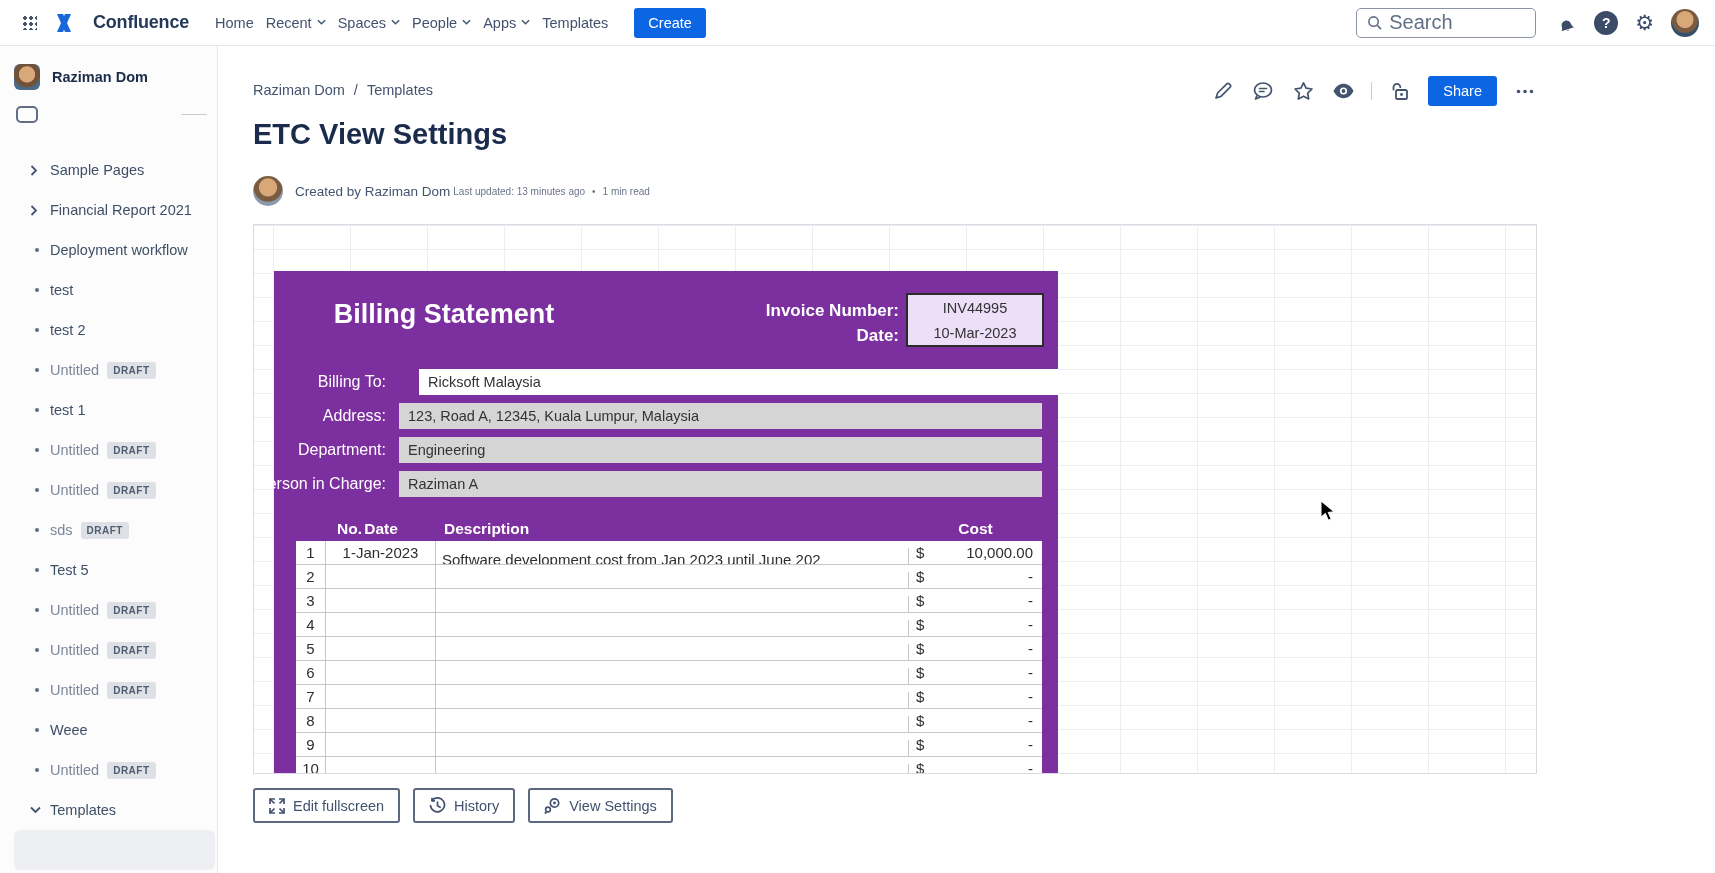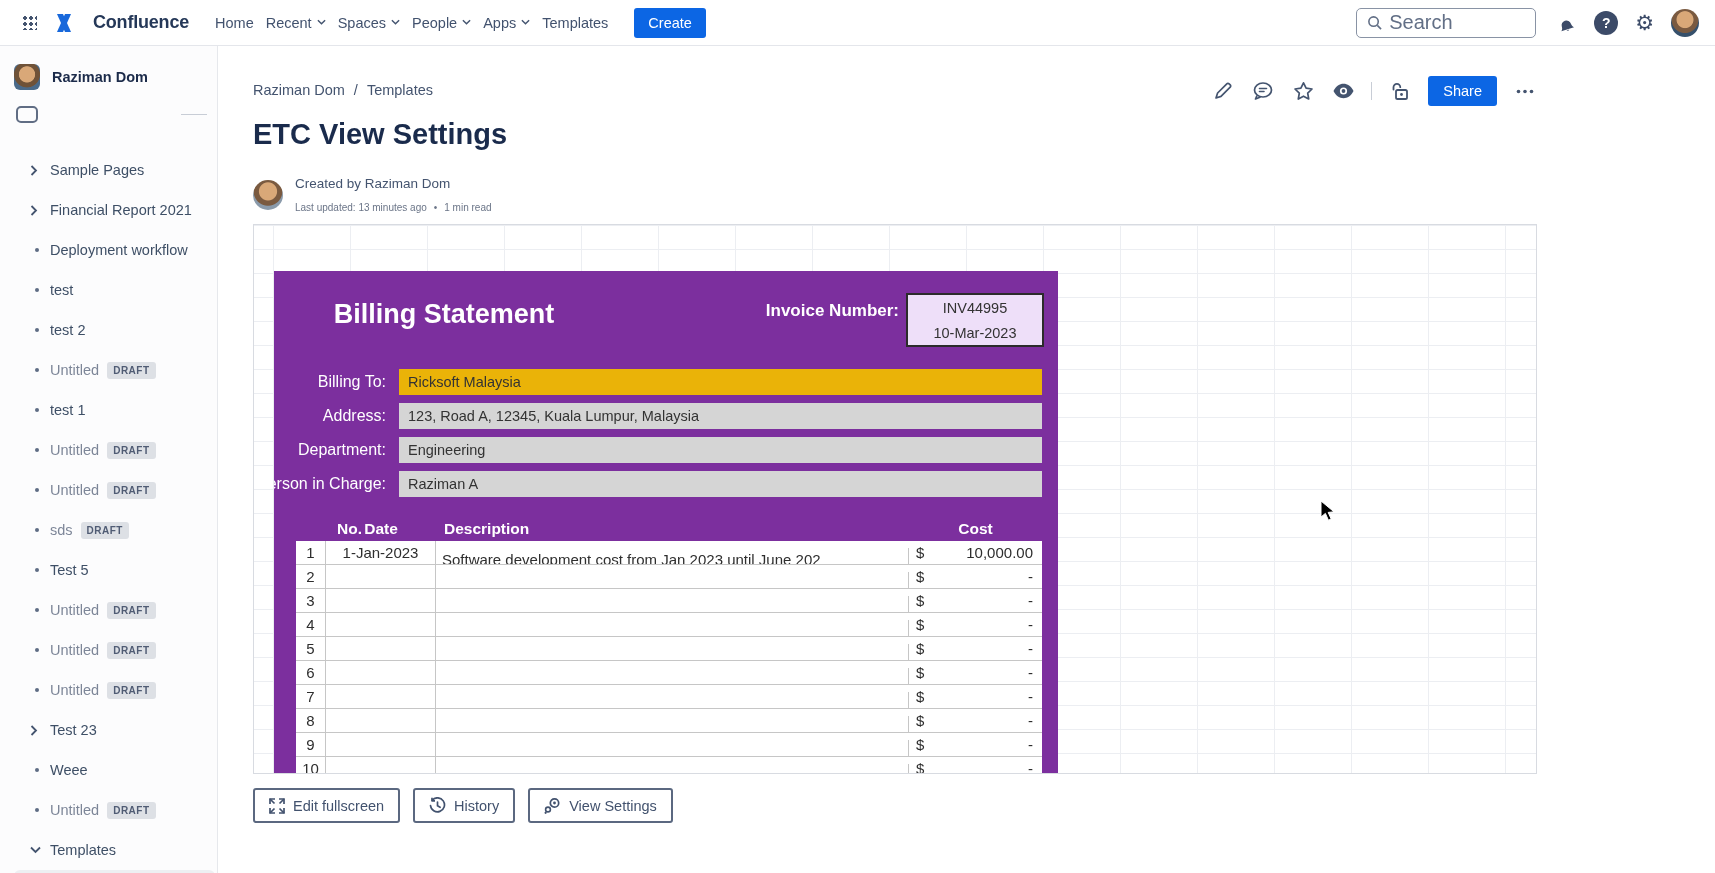--- a/index.html
+++ b/index.html
@@ -58,21 +58,21 @@
   .breadcrumb .crumb { cursor:pointer; }
   .page-toolbar { position:absolute; top:30px; right:178px; display:flex; align-items:center; gap:16px; }
   .ptool { width:24px; height:24px; display:flex; align-items:center; justify-content:center; cursor:pointer; }
   .tool-divider { width:1px; height:18px; background:#C8CDD6; }
   .btn-share { background:#0C66E4; color:#fff; border:none; border-radius:3px; font-size:14.5px; font-weight:500;
                padding:7px 15px; cursor:pointer; }
   .page-title { position:absolute; top:72px; left:34px; font-size:29px; font-weight:600; color:#1A2B4C; }
   .byline { position:absolute; top:130px; left:34px; display:flex; gap:12px; align-items:center; }
   .byline-avatar { width:30px; height:30px; border-radius:50%;
       background: radial-gradient(circle at 50% 38%, #d9a878 0 36%, #7a5a40 40% 58%, #8a9aaa 62% 100%); }
-  .byline-text { display:flex; flex-direction:column; gap:11px; }
+  .byline-text { display:flex; flex-direction:row; gap:3px; }
   .byline-l1 { font-size:13.5px; color:#44546F; }
   .byline-l2 { font-size:10px; color:#6B7588; display:flex; gap:7px; align-items:center; }
 
   
   .embed { position:absolute; top:178px; left:34px; width:1284px; height:550px; border:1px solid #D8DBE1;
            background:#fff; overflow:hidden;
            background-image: linear-gradient(#ECEEF2 1px, transparent 1px), linear-gradient(90deg, #ECEEF2 1px, transparent 1px);
            background-size: 77px 24px; background-position: 19px 0; }
   .statement { position:absolute; left:20px; top:46px; width:784px; height:504px; overflow:hidden; }
   .st-title { position:absolute; left:40px; top:28px; width:260px; text-align:center; color:#fff;
@@ -273,28 +273,20 @@
       </div>
       <div class="si muted">
         <span class="marker">
             <span class="bullet-dot"></span>
           </span>
         <span class="label">Untitled</span>
         <span class="badge">DRAFT</span>
       </div>
       <div class="si">
         <span class="marker">
-            <svg width="8" height="11" viewBox="0 0 8 11">
-              <path d="M1.5 1l4.5 4.5L1.5 10" fill="none" stroke="#44546F" stroke-width="1.8"></path>
-            </svg>
-          </span>
-        <span class="label">Test 23</span>
-      </div>
-      <div class="si">
-        <span class="marker">
             <span class="bullet-dot"></span>
           </span>
         <span class="label">Weee</span>
       </div>
       <div class="si muted">
         <span class="marker">
             <span class="bullet-dot"></span>
           </span>
         <span class="label">Untitled</span>
         <span class="badge">DRAFT</span>
@@ -378,29 +370,30 @@
           <span>1 min read</span>
         </span>
       </div>
     </div>
 
     <div class="embed">
       <div class="statement" id="statement" style="background: rgb(124, 47, 158);">
         <div class="st-title">Billing Statement</div>
         <div class="inv-labels">
           <div>Invoice Number:</div>
+          <div>Date:</div>
         </div>
         <div class="inv-box" id="invBox" style="background: rgb(238, 223, 249);">
           <div>INV44995</div>
           <div>10-Mar-2023</div>
         </div>
 
         <div class="frow" style="top:98px;">
           <span class="flabel">Billing To:</span>
-          <span class="fcell cell-yellow" style="background: #eab308;">Ricksoft Malaysia</span>
+          <span class="fcell cell-yellow" style="background: #ffffff; margin-left: 20px;">Ricksoft Malaysia</span>
         </div>
         <div class="frow" style="top:132px;">
           <span class="flabel">Address:</span>
           <span class="fcell cell-gray" style="background: rgb(213, 213, 213);">123, Road A, 12345, Kuala Lumpur, Malaysia</span>
         </div>
         <div class="frow" style="top:166px;">
           <span class="flabel">Department:</span>
           <span class="fcell cell-gray" style="background: rgb(213, 213, 213);">Engineering</span>
         </div>
         <div class="frow" style="top:200px;">

